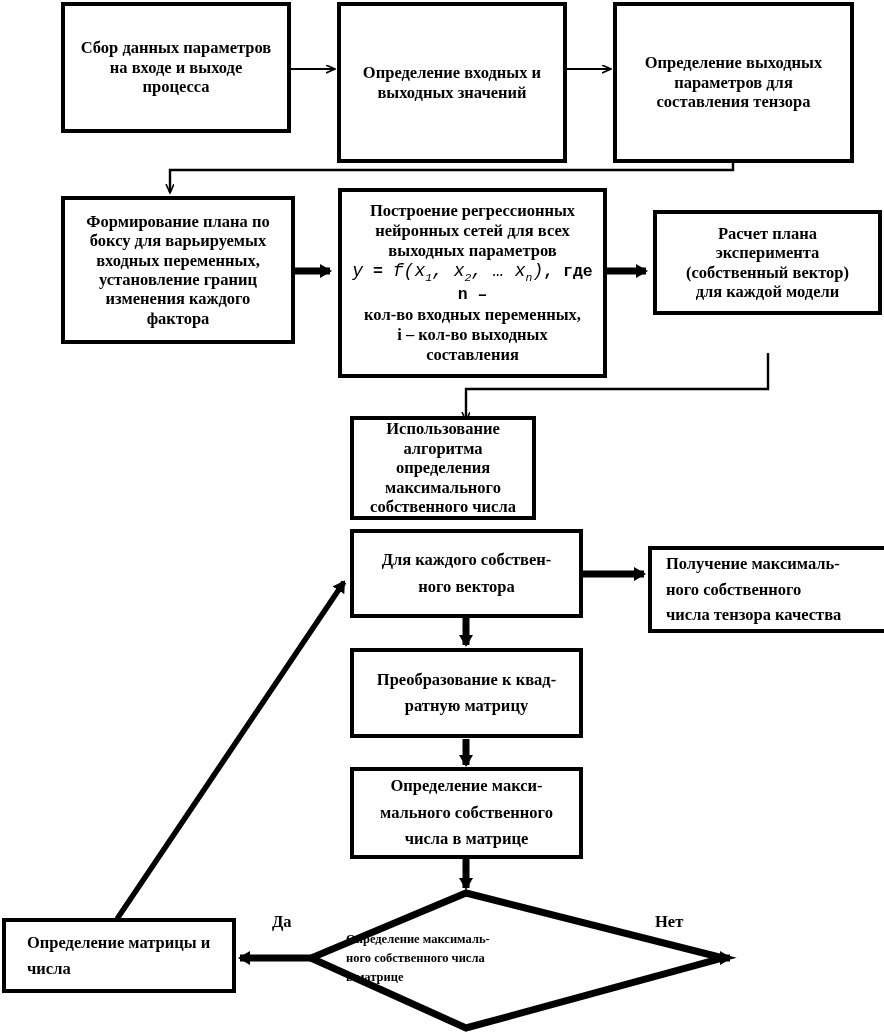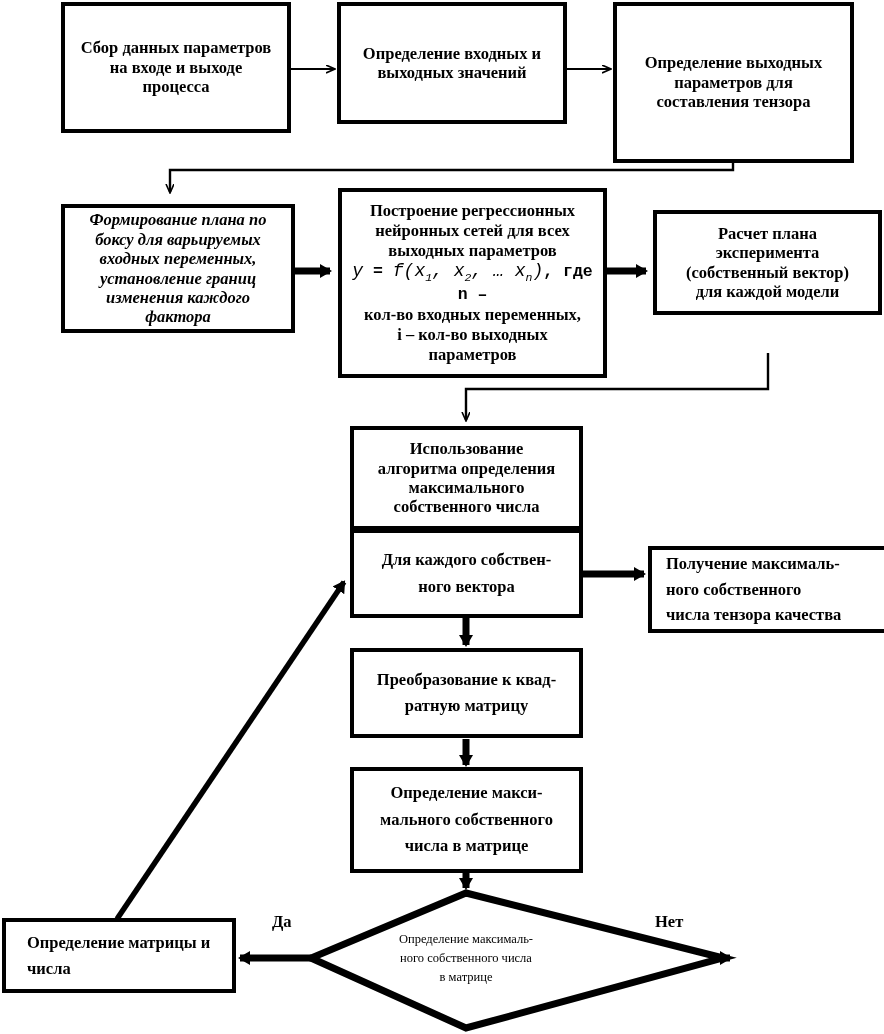--- a/index.html
+++ b/index.html
@@ -32,22 +32,22 @@
     font-size: 16.5px;
     padding: 2px 6px;
     z-index: 3;
   }
   .node .txt { width: 100%; }
   .node.left-align { justify-content: flex-start; text-align: left; }
   .node.left-align .txt { padding-left: 8px; line-height: 1.55; }
   .node.loose .txt { line-height: 1.6; }
   .diamond-label {
     position: absolute;
-    text-align: center;
-    font-weight: normal;
+    text-align: left;
+    font-weight: bold;
     font-size: 12.5px;
     line-height: 1.5;
     z-index: 5;
     width: 240px;
   }
   .edge-label {
     position: absolute;
     font-weight: bold;
     font-size: 16.5px;
     z-index: 6;
@@ -143,60 +143,60 @@
       <line x1="117" y1="919" x2="344" y2="582" stroke="#000" stroke-width="5.5" marker-end="url(#thickhead)"></line>
     </g>
   </svg>
 
   <div class="node" style="left:61px; top:2px; width:230px; height:131px;">
     <span class="txt" style="white-space:pre-line">Сбор данных параметров
 на входе и выходе
 процесса</span>
   </div>
 
-  <div class="node" style="left:337px; top:2px; width:230px; height:122px;">
+  <div class="node" style="left:337px; top:2px; width:230px; height:161px;">
     <span class="txt" style="white-space:pre-line">Определение входных и
 выходных значений</span>
   </div>
 
   <div class="node" style="left:613px; top:2px; width:241px; height:161px;">
     <span class="txt" style="white-space:pre-line">Определение выходных
 параметров для
 составления тензора</span>
   </div>
 
-  <div class="node" style="left:61px; top:204px; width:234px; height:129px;font-style:italic;">
+  <div class="node" style="left:61px; top:196px; width:234px; height:148px;">
     <span class="txt" style="white-space:pre-line">Формирование плана по
 боксу для варьируемых
 входных переменных,
 установление границ
 изменения каждого
 фактора</span>
   </div>
 
   <div class="node" style="left:338px; top:188px; width:269px; height:190px;">
     <span class="txt" style="line-height:1.2">
       <span>Построение регрессионных</span><br>
       <span>нейронных сетей для всех</span><br>
       <span>выходных параметров</span><br>
       <span class="formula"><span>y</span><span class="upr"> = </span><span>f</span><span>(</span><span>x</span><span class="sub">1</span><span>, </span><span>x</span><span class="sub">2</span><span>, … </span><span>x</span><span class="sub">n</span><span>)</span><span class="upr">, где n –</span></span><br>
       <span>кол-во входных переменных,</span><br>
       <span>i – кол-во выходных</span><br>
-      <span>параметров</span>
+      <span>составления</span>
     </span>
   </div>
 
   <div class="node" style="left:653px; top:210px; width:229px; height:105px;">
     <span class="txt" style="white-space:pre-line">Расчет плана
 эксперимента
 (собственный вектор)
 для каждой модели</span>
   </div>
 
-  <div class="node" style="left:350px; top:426px; width:233px; height:104px;">
+  <div class="node" style="left:350px; top:416px; width:186px; height:104px;">
     <span class="txt" style="white-space:pre-line">Использование
 алгоритма определения
 максимального
 собственного числа</span>
   </div>
 
   <div class="node loose" style="left:350px; top:529px; width:233px; height:89px;">
     <span class="txt" style="white-space:pre-line">Для каждого собствен-
 ного вектора</span>
   </div>
@@ -205,21 +205,21 @@
     <span class="txt" style="white-space:pre-line">Получение максималь-
 ного собственного
 числа тензора качества</span>
   </div>
 
   <div class="node loose" style="left:350px; top:648px; width:233px; height:90px;">
     <span class="txt" style="white-space:pre-line">Преобразование к квад-
 ратную матрицу</span>
   </div>
 
-  <div class="node loose" style="left:350px; top:767px; width:233px; height:106px;">
+  <div class="node loose" style="left:350px; top:767px; width:233px; height:92px;">
     <span class="txt" style="white-space:pre-line">Определение макси-
 мального собственного
 числа в матрице</span>
   </div>
 
   <div class="diamond-label" style="left:346px; top:930px;">
     <span style="white-space:pre-line">Определение максималь-
 ного собственного числа
 в матрице</span>
   </div>

